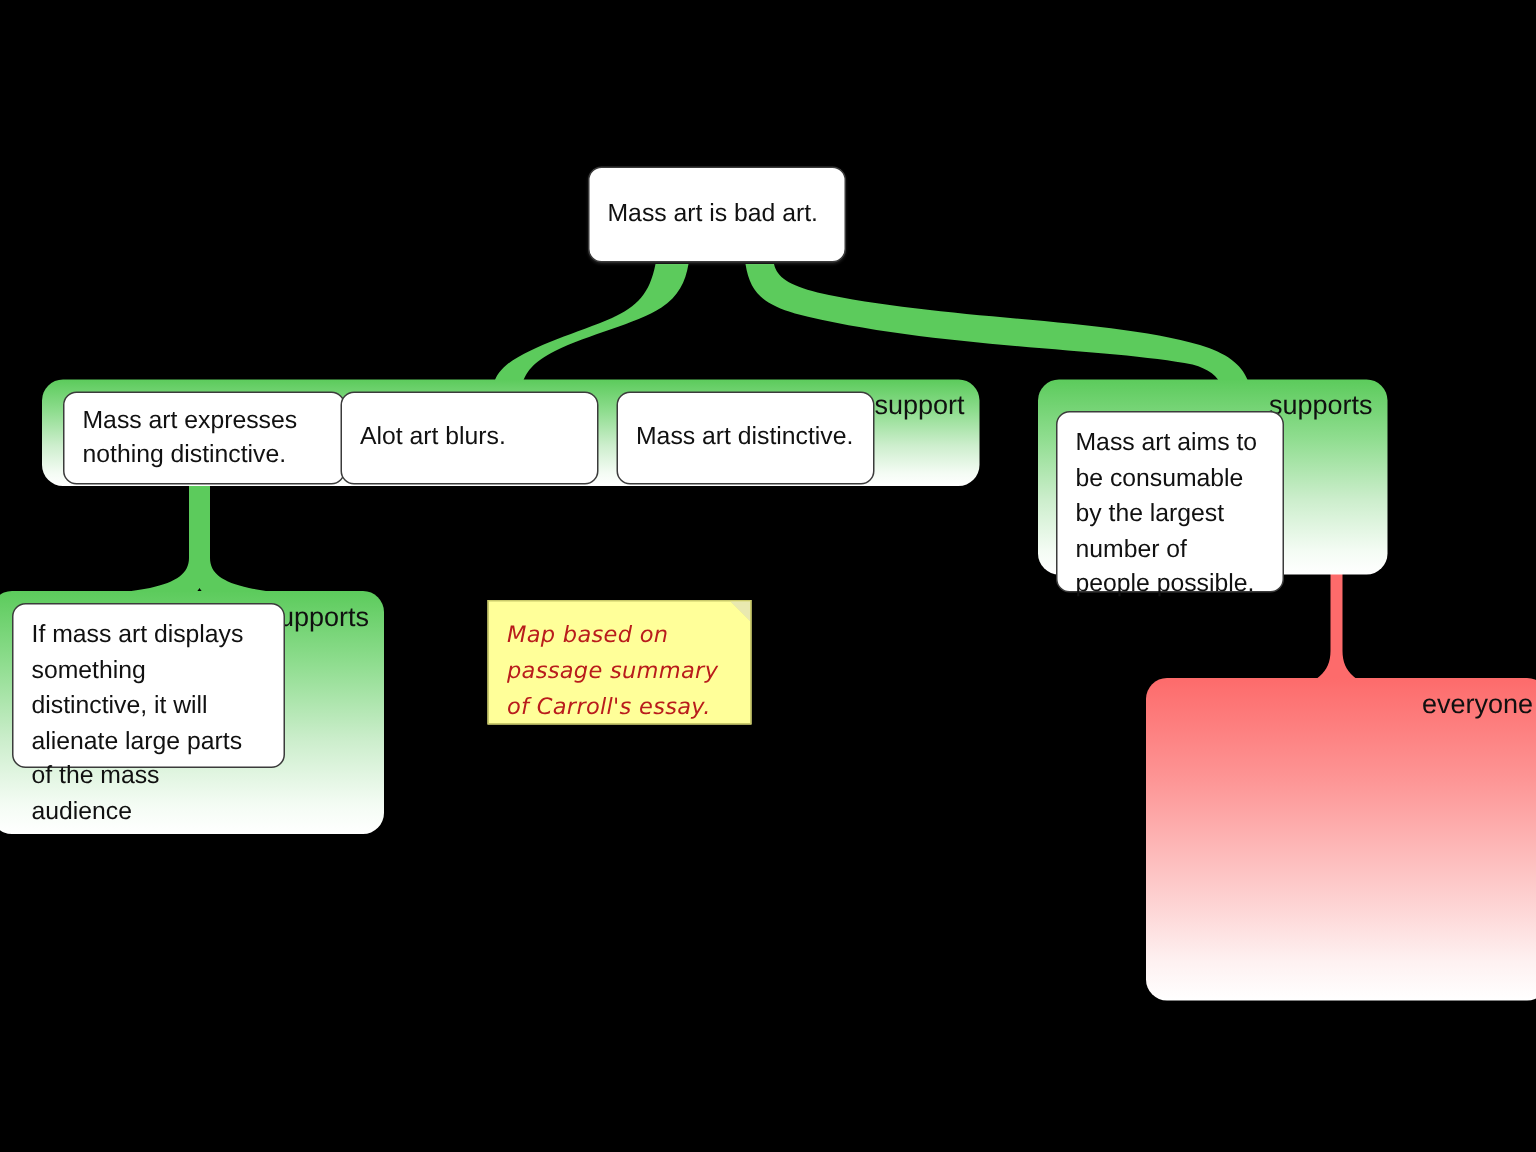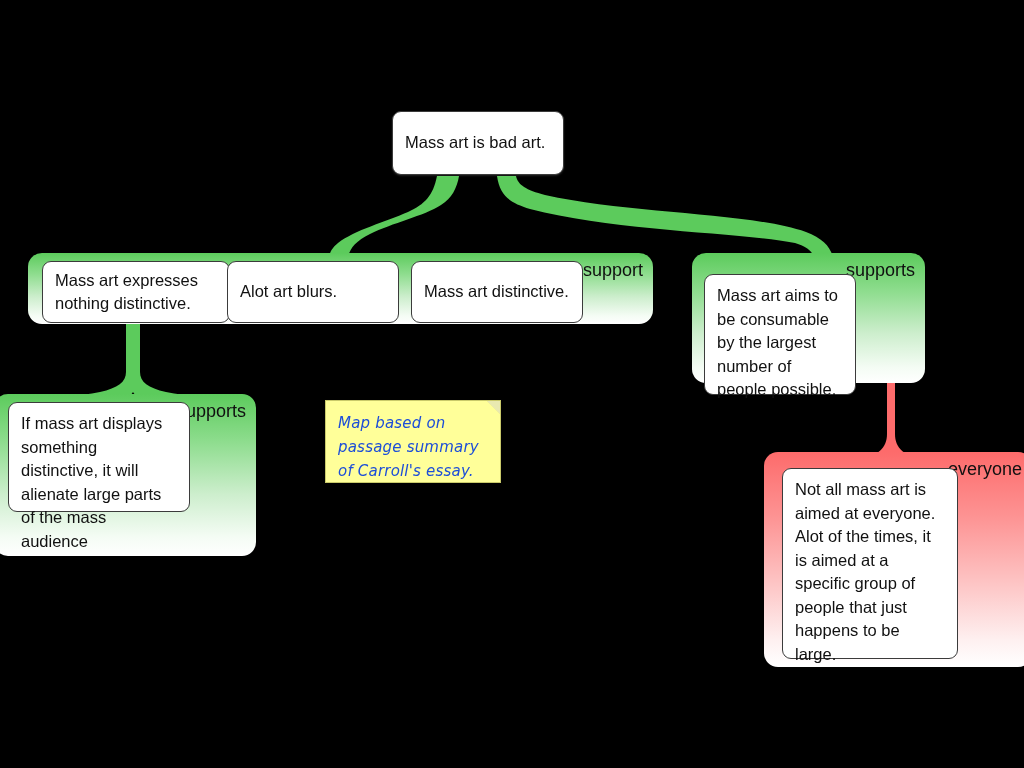--- a/index.html
+++ b/index.html
@@ -66,21 +66,21 @@
     box-shadow: 0 1px 2px rgba(255,255,255,0.12);
     justify-content: flex-start;
   }
   .claim-text { display: block; }
   
   .note {
     position: absolute;
     background: #ffff99;
     border: 1px solid #c9c96a;
     box-sizing: border-box;
-    color: #1d4ed8;
+    color: #b91c1c;
     font-family: "DejaVu Sans", sans-serif;
     font-size: 15px;
     font-style: italic;
     line-height: 24px;
     padding: 10px 12px 8px 12px;
     letter-spacing: 0.2px;
   }
   .note-fold {
     position: absolute;
     top: 0;
@@ -183,23 +183,20 @@
   <div class="group support" style="left:-6px; top:394px; width:262px; height:162px;">
     <span class="group-label">supports</span>
   </div>
   <div class="claim" style="left:8px; top:402px; width:182px; height:110px; align-items:flex-start; padding-top:9px;">
     <span class="claim-text">If mass art displays something distinctive, it will alienate large parts of the mass audience</span>
   </div>
 
   <div class="group oppose" style="left:764px; top:452px; width:268px; height:215px;">
     <span class="group-label">everyone</span>
   </div>
-  <div class="claim" style="left:782px; top:468px; width:176px; height:191px; align-items:flex-start; padding-top:9px;">
-    <span class="claim-text">Not all mass art is aimed at everyone. Alot of the times, it is aimed at a specific group of people that just happens to be large.</span>
-  </div>
 
   <div class="note" style="left:325px; top:400px; width:176px; height:83px;">
     <span class="note-fold-edge"></span>
     <span class="note-fold"></span>
     <span class="note-text">Map based on passage summary of Carroll's essay.</span>
   </div>
 
 </div>
 
 </body></html>

